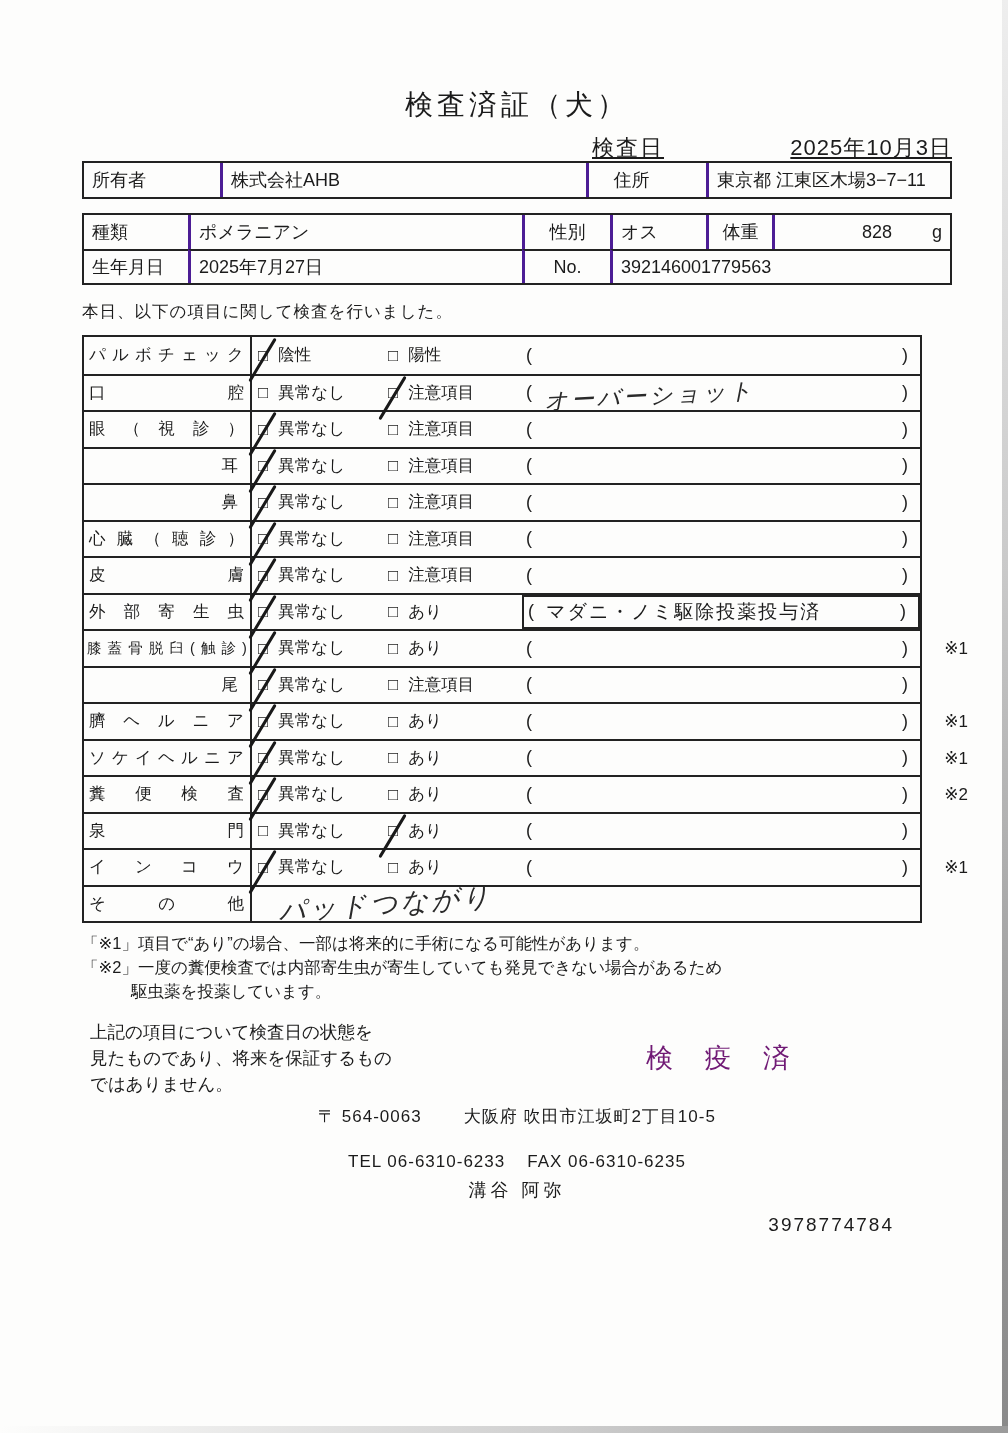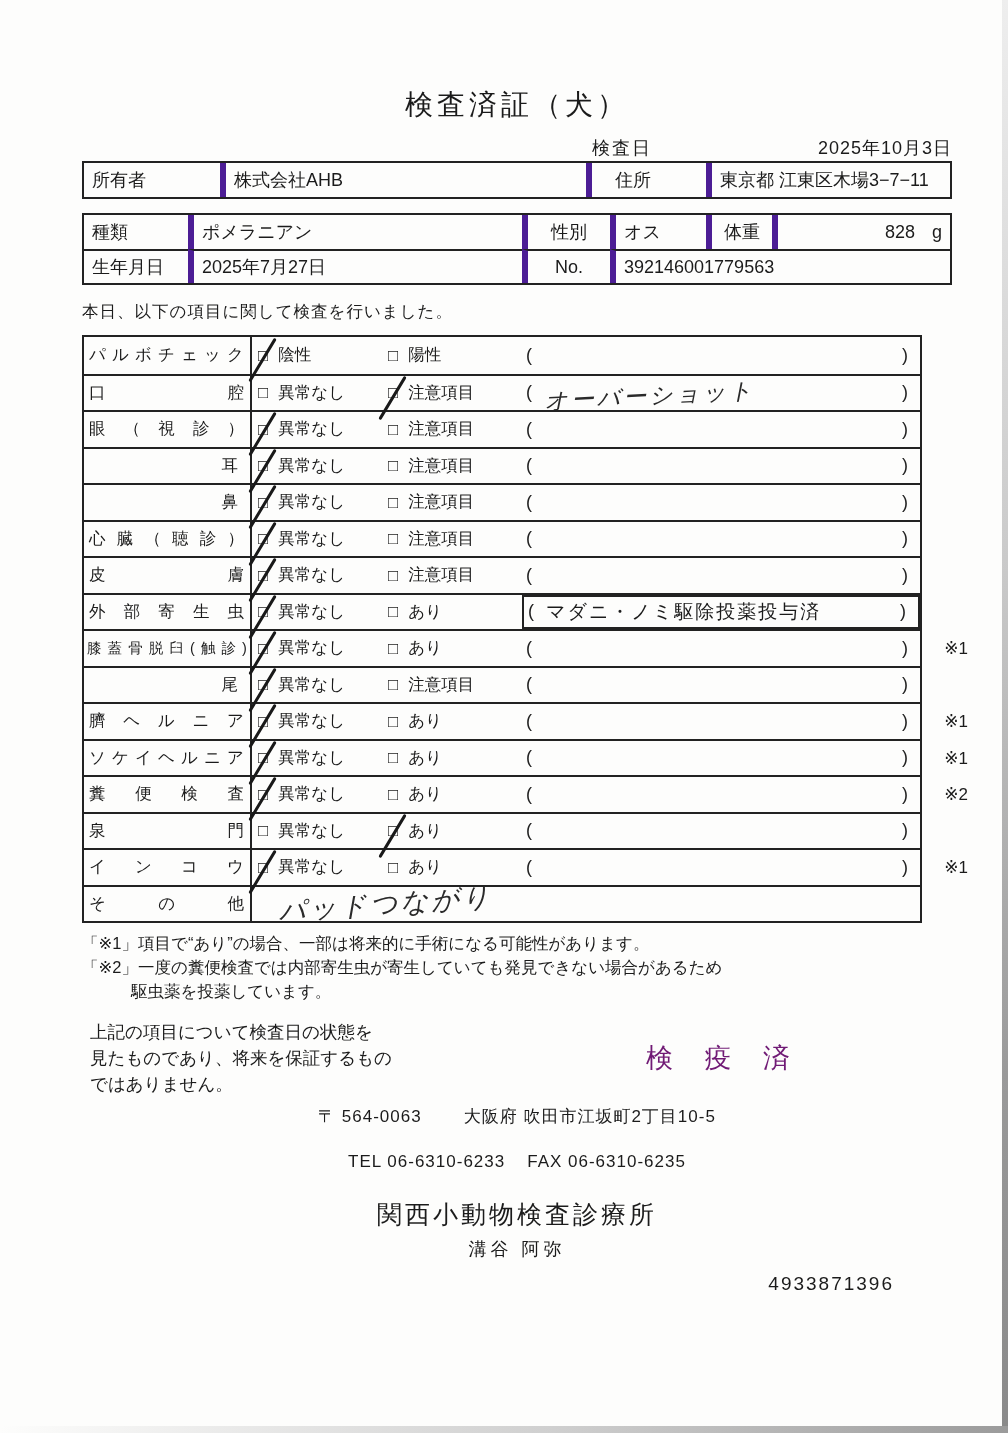--- a/index.html
+++ b/index.html
@@ -8,37 +8,37 @@
     background:#fdfdfc;
     font-family:"Liberation Sans","DejaVu Sans",sans-serif;
     color:#1b1b1b;
     position:relative;
     overflow:hidden;
   }
   .page { position:absolute; inset:0; padding:88px 56px 0 82px; }
 
   
   .title { text-align:center; font-size:28px; font-weight:normal; letter-spacing:4px; line-height:34px; }
-  .date-row { display:flex; align-items:center; margin-top:14px; font-size:18px; height:24px; }
+  .date-row { display:flex; align-items:center; margin-top:14px; font-size:22px; height:24px;text-decoration:underline; }
   .date-row .dlabel { margin-left:510px; letter-spacing:2px; }
   .date-row .dvalue { margin-left:auto; letter-spacing:1px; }
 
   
   .grid { border:2px solid #222; display:grid; }
   .grid .c {
-    border-left:6px solid #4c1d95; display:flex; align-items:center;
+    border-left:3px solid #4c1d95; display:flex; align-items:center;
     padding:0 8px; font-size:18px; height:34px; overflow:hidden; white-space:nowrap;
   }
   .grid .c.first { border-left:none; }
   .grid .c.bt { border-top:2px solid #222; }
   .grid .c.ctr { justify-content:center; padding:0 2px; }
   .t1 { margin-top:1px; grid-template-columns:104px 334px 88px 1fr;gap:32px; }
   .t2 { margin-top:14px; grid-template-columns:104px 334px 88px 96px 66px 1fr; }
   .t2 .span3 { grid-column:span 3; }
-  .wt { justify-content:flex-end; padding-right:8px; gap:17px; }
+  .wt { justify-content:flex-end; padding-right:8px; gap:40px; }
 
   .intro { margin-top:16px; font-size:16.5px; letter-spacing:1px; }
 
   
   .mtable { margin-top:12px; width:840px; border:2px solid #222; position:relative; }
   .mrow { display:flex; align-items:center; height:36.5px; border-top:2px solid #222; position:relative; font-size:16.5px; }
   .mrow:first-child { border-top:none; }
   .mlabel {
     width:168px; align-self:stretch; border-right:2px solid #222;
     display:flex; align-items:center; justify-content:space-between;
@@ -494,20 +494,19 @@
   </div>
 
   <div class="addr">
     <span>〒 564-0063</span><span class="gap"></span><span>大阪府 吹田市江坂町2丁目10-5</span>
   </div>
 
   <div class="tel">
     <span>TEL 06-6310-6233</span><span class="gap"></span><span>FAX 06-6310-6235</span>
   </div>
 
-  <div class="clinic-name">関西小動物検査診療所</div>
   <div class="vet-name">溝谷 阿弥</div>
-  <div class="serial">4933871396</div>
+  <div class="serial">3978774784</div>
 
 </div>
 
 <div class="edge-r"></div>
 <div class="edge-b"></div>
 
 </body></html>

